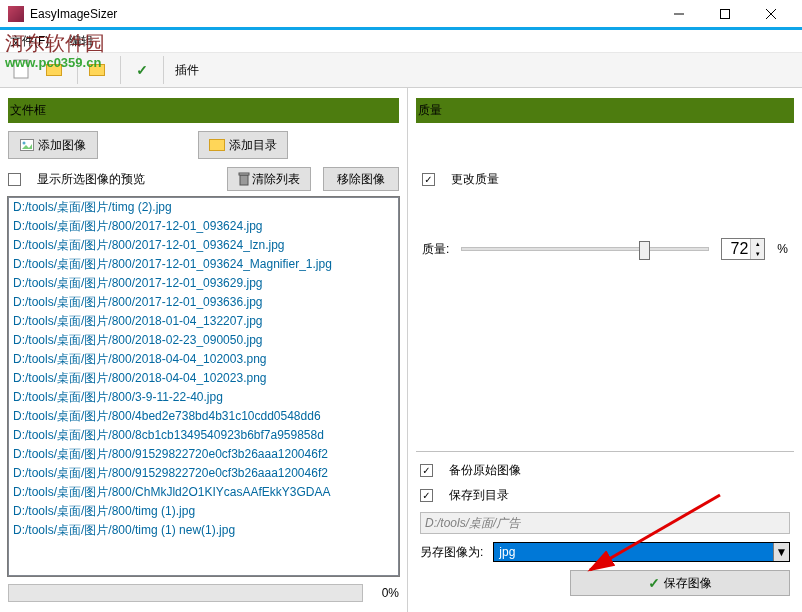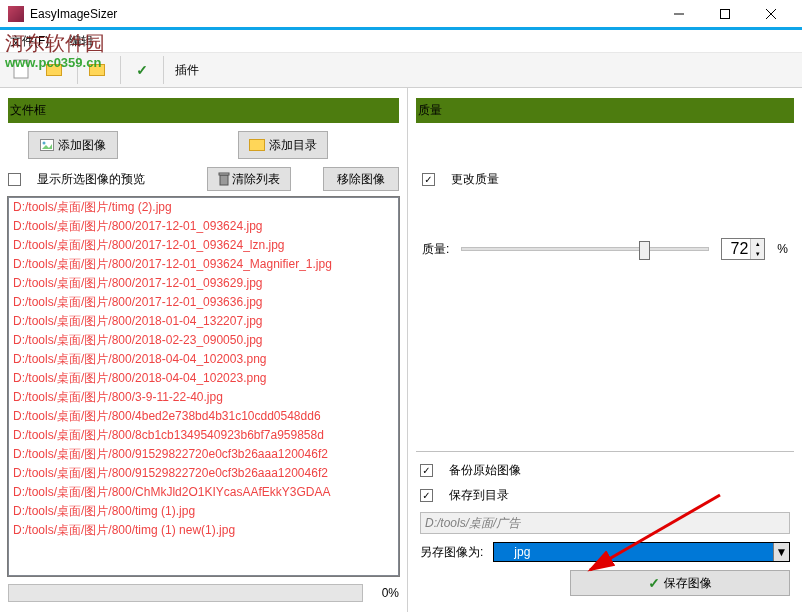--- a/index.html
+++ b/index.html
@@ -19,49 +19,49 @@
 .toolbar .tb-btn { width: 32px; height: 30px; display: flex; align-items: center; justify-content: center; border: 1px solid transparent; }
 .toolbar .sep { width: 1px; height: 28px; background: #d0d0d0; margin: 0 3px; }
 .toolbar .tb-label { padding: 0 6px; color: #000; }
 
 .main { display: flex; height: calc(612px - 30px - 22px - 36px); }
 .left-panel { width: 408px; border-right: 1px solid #d0d0d0; padding: 10px 8px; display: flex; flex-direction: column; }
 .right-panel { width: 394px; padding: 10px 8px; display: flex; flex-direction: column; }
 
 .group-label { background: #4d7c0f; margin-bottom: 8px; padding: 4px 2px; color: #000; }
 
-.btn { height: 28px; background: #e1e1e1; border: 1px solid #adadad; display: inline-flex; align-items: center; justify-content: center; padding: 0 10px; min-width: 90px; cursor: default; margin-left: 20px; }
+.btn { height: 28px; background: #e1e1e1; border: 1px solid #adadad; display: inline-flex; align-items: center; justify-content: center; padding: 0 10px; min-width: 90px; cursor: default; }
 .btn-row { display: flex; gap: 100px; margin-bottom: 8px; }
 .btn-row2 { display: flex; justify-content: flex-end; gap: 12px; margin-bottom: 6px; align-items: center; }
 .btn-small { height: 24px; min-width: 76px; }
 
 .chk { display: flex; align-items: center; gap: 16px; }
 .chk-box { width: 13px; height: 13px; border: 1px solid #707070; background: #fff; display: flex; align-items: center; justify-content: center; }
 .chk-box.checked::after { content: "✓"; font-size: 10px; line-height: 10px; color: #000; }
 
 .file-list { border: 1px solid #828790; background: #fff; flex: 1; overflow-y: scroll; outline: 1px solid #7a7a7a; }
-.file-list .item { padding: 1px 4px; white-space: nowrap; color: #ef4444; }
+.file-list .item { padding: 1px 4px; white-space: nowrap; color: #0369a1; }
 
 .progress-row { display: flex; align-items: center; gap: 6px; margin-top: 8px; }
 .progress-bar { flex: 1; height: 18px; border: 1px solid #bcbcbc; background: #e6e6e6; }
 .progress-pct { width: 30px; text-align: right; }
 
 .quality-section { padding: 6px 6px; flex: 1; }
 .quality-row { display: flex; align-items: center; gap: 12px; margin-top: 50px; margin-bottom: 20px;}
 .slider-track { flex: 1; height: 4px; background: #e0e0e0; border: 1px solid #c0c0c0; position: relative; }
 .slider-thumb { position: absolute; top: -7px; width: 11px; height: 19px; background: #f0f0f0; border: 1px solid #707070; }
 .spin { width: 44px; height: 22px; border: 1px solid #7a7a7a; display: flex; }
 .spin input { width: 28px; border: none; text-align: right; padding-right: 2px; font-size: 16px; }
 .spin .spin-btns { width: 14px; display: flex; flex-direction: column; border-left: 1px solid #c0c0c0; }
 .spin .spin-btns div { flex: 1; display: flex; align-items: center; justify-content: center; font-size: 6px; background: #f0f0f0; }
 
 .bottom-section { border-top: 1px solid #c0c0c0; padding: 10px 4px 6px 4px; display: flex; flex-direction: column; gap: 8px; }
 .path-input { height: 22px; border: 1px solid #bcbcbc; background: #f0f0f0; color: #808080; padding: 2px 4px; width: 100%; font-style: italic; }
 .format-row { display: flex; align-items: center; gap: 10px; }
-.format-select { flex: 1; height: 20px; background: #0078d7; color: #fff; border: 1px solid #000; display: flex; align-items: center; padding: 0 20px; position: relative; }
+.format-select { flex: 1; height: 20px; background: #0078d7; color: #fff; border: 1px solid #000; display: flex; align-items: center; padding: 0 5px; position: relative; }
 .format-select .sel-btn { position: absolute; right: 0; top: 0; bottom: 0; width: 16px; background: #e1e1e1; border-left: 1px solid #7a7a7a; display: flex; align-items: center; justify-content: center; color: #000; }
 .save-btn { height: 26px; width: 220px; margin-left: auto; background: #e1e1e1; border: 1px solid #adadad; display: flex; align-items: center; justify-content: center; gap: 4px; }
 
 .folder-icon { width: 16px; height: 12px; background: #ffd658; border: 1px solid #d4a020; display: inline-block; margin-right: 4px; }
 .check-icon { color: #2a8a2a; font-size: 14px; font-weight: bold; }
 .trash-icon { width: 12px; height: 14px; display: inline-block; margin-right: 2px; }
 
 .watermark { position: absolute; left: 5px; top: 30px; pointer-events: none; opacity: 0.9; }
 .watermark .wm-top { color: #7f1d1d; font-size: 20px; font-weight: normal; }
 .watermark .wm-sub { color: #25a025; font-size: 13px; font-weight: bold; margin-top: -2px; }

